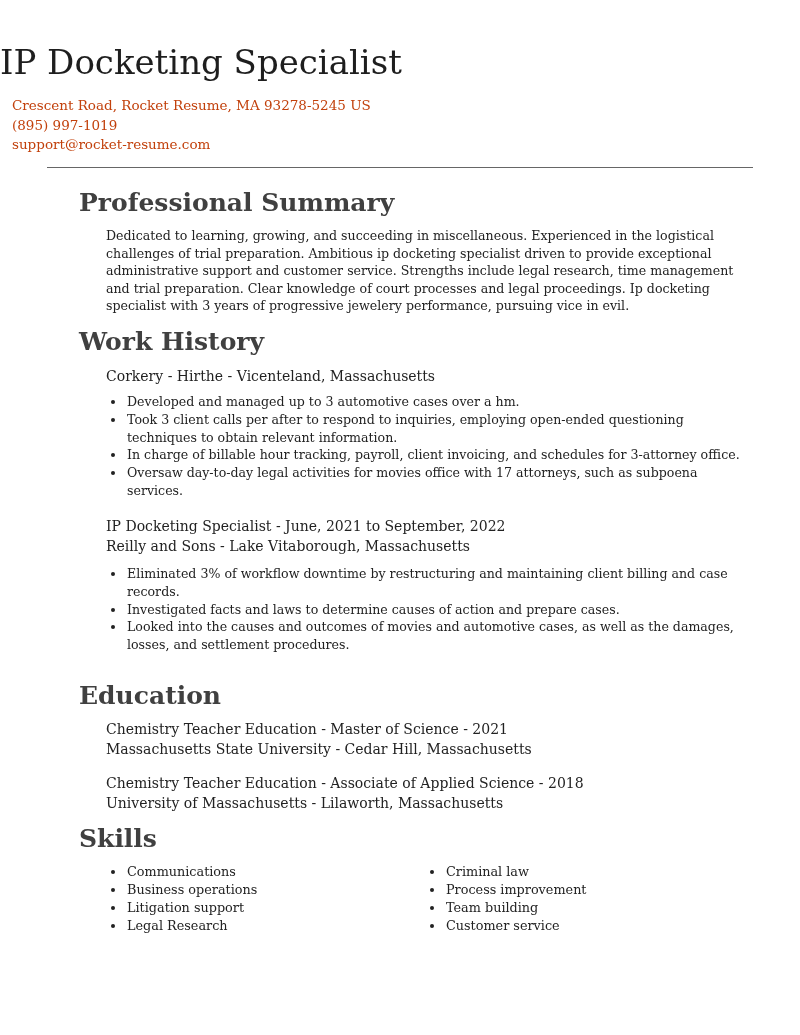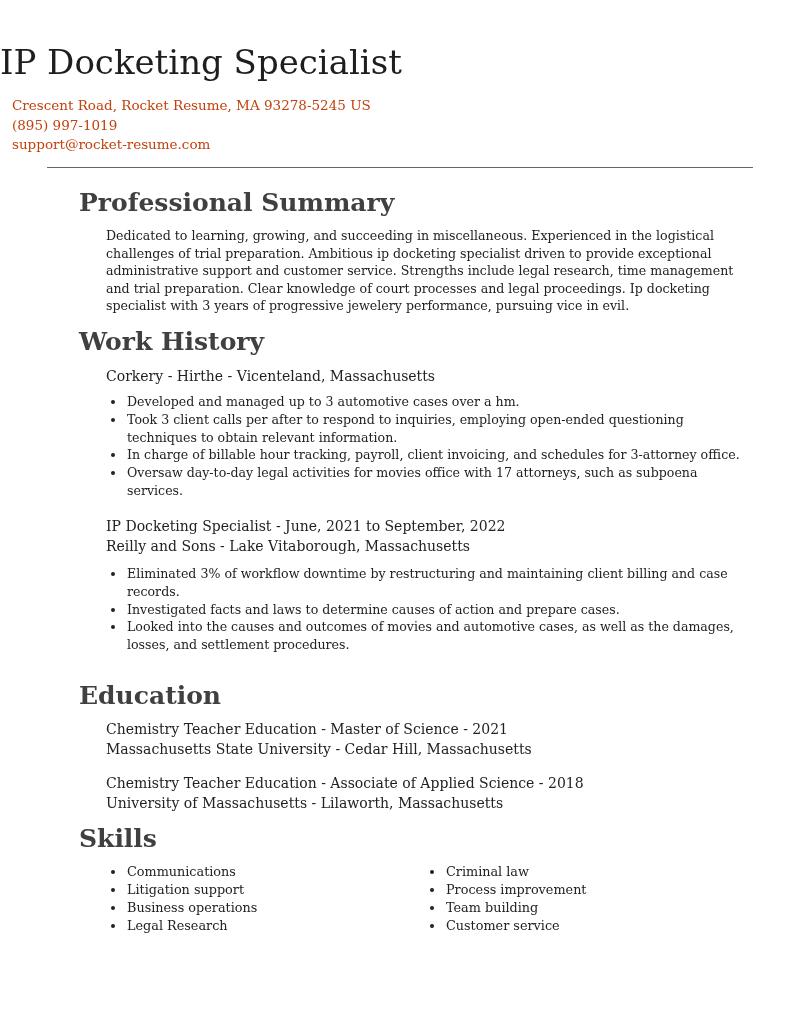--- a/index.html
+++ b/index.html
@@ -105,22 +105,22 @@
   <div class="indent" style="top:773px;">
     <div class="edu-line1">Chemistry Teacher Education - Associate of Applied Science - 2018</div>
     <div class="edu-line2">University of Massachusetts - Lilaworth, Massachusetts</div>
   </div>
 
   <h2 class="section-title" style="top:824px;">Skills</h2>
 
   <div class="skills-col" style="left:106px; top:863px;">
     <ul class="bullets">
       <li>Communications</li>
+      <li>Business operations</li>
       <li>Litigation support</li>
-      <li>Business operations</li>
       <li>Legal Research</li>
     </ul>
   </div>
   <div class="skills-col" style="left:425px; top:863px;">
     <ul class="bullets">
       <li>Criminal law</li>
       <li>Process improvement</li>
       <li>Team building</li>
       <li>Customer service</li>
     </ul>

